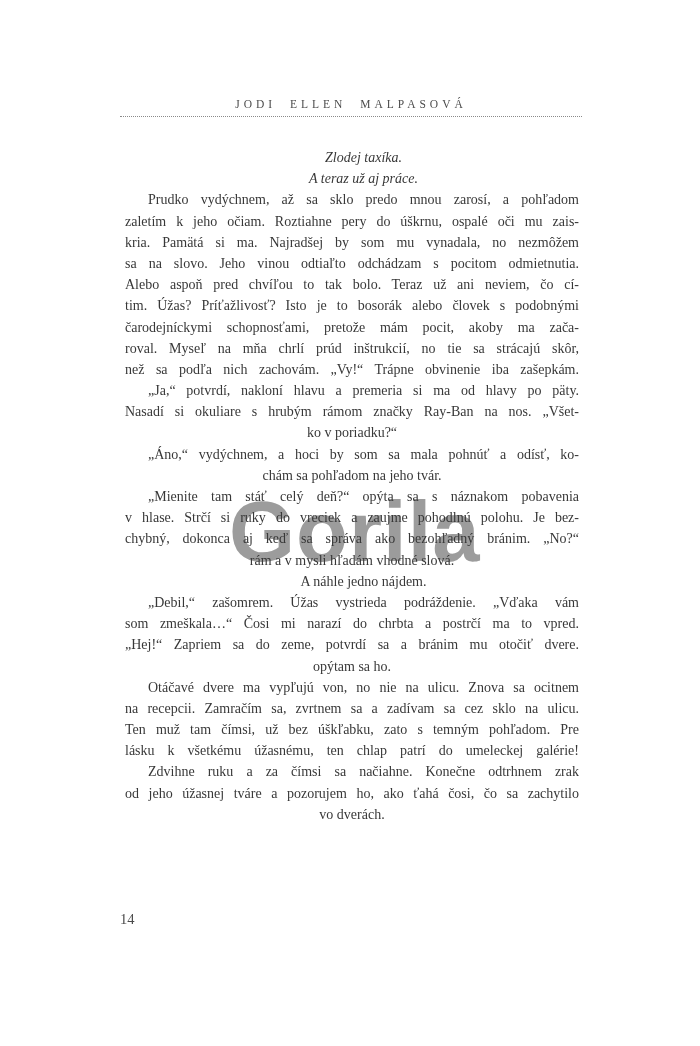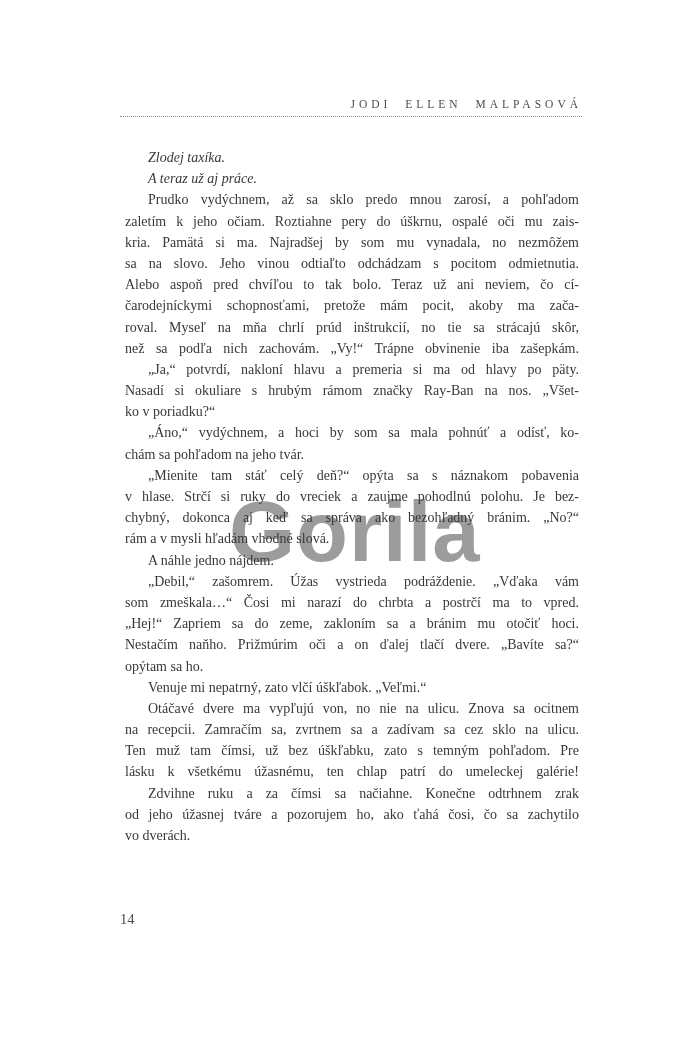--- a/index.html
+++ b/index.html
@@ -17,21 +17,21 @@
   .page {
     position: absolute;
     inset: 0;
     background: #ffffff;
   }
   .running-head {
     position: absolute;
     top: 98px;
     left: 120px;
     width: 462px;
-    text-align: right;
+    text-align: center;
     font-family: "Liberation Serif", serif;
     font-size: 11.5px;
     letter-spacing: 4px;
     word-spacing: 7px;
     color: #4c4c4c;
   }
   .head-rule {
     position: absolute;
     top: 116px;
     left: 120px;
@@ -60,21 +60,21 @@
     z-index: 2;
     color: #383838;
     font-size: 14px;
   }
   .line {
     box-sizing: border-box;
     width: 454px;
     height: 21.2px;
     line-height: 21.2px;
     white-space: nowrap;
-    text-align: left;
+    text-align: center;
   }
   .line.j {
     white-space: normal;
     text-align: justify;
     text-align-last: justify;
   }
   .line.ind {
     padding-left: 23px;
   }
   .line.it {
@@ -103,39 +103,38 @@
   <div class="watermark" style="color: rgb(156, 156, 156);">Gorila</div>
 
   <div class="text-block" id="text-block">
       <div class="line ind it">Zlodej taxíka.</div>
       <div class="line ind it">A teraz už aj práce.</div>
       <div class="line j ind">Prudko vydýchnem, až sa sklo predo mnou zarosí, a pohľadom</div>
       <div class="line j">zaletím k jeho očiam. Roztiahne pery do úškrnu, ospalé oči mu zais-</div>
       <div class="line j">kria. Pamätá si ma. Najradšej by som mu vynadala, no nezmôžem</div>
       <div class="line j">sa na slovo. Jeho vinou odtiaľto odchádzam s pocitom odmietnutia.</div>
       <div class="line j">Alebo aspoň pred chvíľou to tak bolo. Teraz už ani neviem, čo cí-</div>
+      <div class="line j">tim. Úžas? Príťažlivosť? Isto je to bosorák alebo človek s podobnými</div>
       <div class="line j">čarodejníckymi schopnosťami, pretože mám pocit, akoby ma zača-</div>
       <div class="line j">roval. Myseľ na mňa chrlí prúd inštrukcií, no tie sa strácajú skôr,</div>
       <div class="line j">než sa podľa nich zachovám. „Vy!“ Trápne obvinenie iba zašepkám.</div>
       <div class="line j ind">„Ja,“ potvrdí, nakloní hlavu a premeria si ma od hlavy po päty.</div>
       <div class="line j">Nasadí si okuliare s hrubým rámom značky Ray-Ban na nos. „Všet-</div>
       <div class="line">ko v poriadku?“</div>
       <div class="line j ind">„Áno,“ vydýchnem, a hoci by som sa mala pohnúť a odísť, ko-</div>
       <div class="line">chám sa pohľadom na jeho tvár.</div>
       <div class="line j ind">„Mienite tam stáť celý deň?“ opýta sa s náznakom pobavenia</div>
       <div class="line j">v hlase. Strčí si ruky do vreciek a zaujme pohodlnú polohu. Je bez-</div>
       <div class="line j">chybný, dokonca aj keď sa správa ako bezohľadný bránim. „No?“</div>
       <div class="line">rám a v mysli hľadám vhodné slová.</div>
       <div class="line ind">A náhle jedno nájdem.</div>
       <div class="line j ind">„Debil,“ zašomrem. Úžas vystrieda podráždenie. „Vďaka vám</div>
       <div class="line j">som zmeškala…“ Čosi mi narazí do chrbta a postrčí ma to vpred.</div>
-      <div class="line j">„Hej!“ Zapriem sa do zeme, zakloním sa a bránim mu otočiť hoci.</div>
-      <div class="line j">Nestačím naňho. Prižmúrim oči a on ďalej tlačí dvere. „Bavíte sa?“</div>
+      <div class="line j">„Hej!“ Zapriem sa do zeme, potvrdí sa a bránim mu otočiť dvere.</div>
       <div class="line">opýtam sa ho.</div>
-      <div class="line ind">Venuje mi nepatrný, zato vlčí úškľabok. „Veľmi.“</div>
       <div class="line j ind">Otáčavé dvere ma vypľujú von, no nie na ulicu. Znova sa ocitnem</div>
       <div class="line j">na recepcii. Zamračím sa, zvrtnem sa a zadívam sa cez sklo na ulicu.</div>
       <div class="line j">Ten muž tam čímsi, už bez úškľabku, zato s temným pohľadom. Pre</div>
       <div class="line j">lásku k všetkému úžasnému, ten chlap patrí do umeleckej galérie!</div>
       <div class="line j ind">Zdvihne ruku a za čímsi sa načiahne. Konečne odtrhnem zrak</div>
       <div class="line j">od jeho úžasnej tváre a pozorujem ho, ako ťahá čosi, čo sa zachytilo</div>
       <div class="line">vo dverách.</div>
     </div>
 
   <div class="page-number">14</div>

